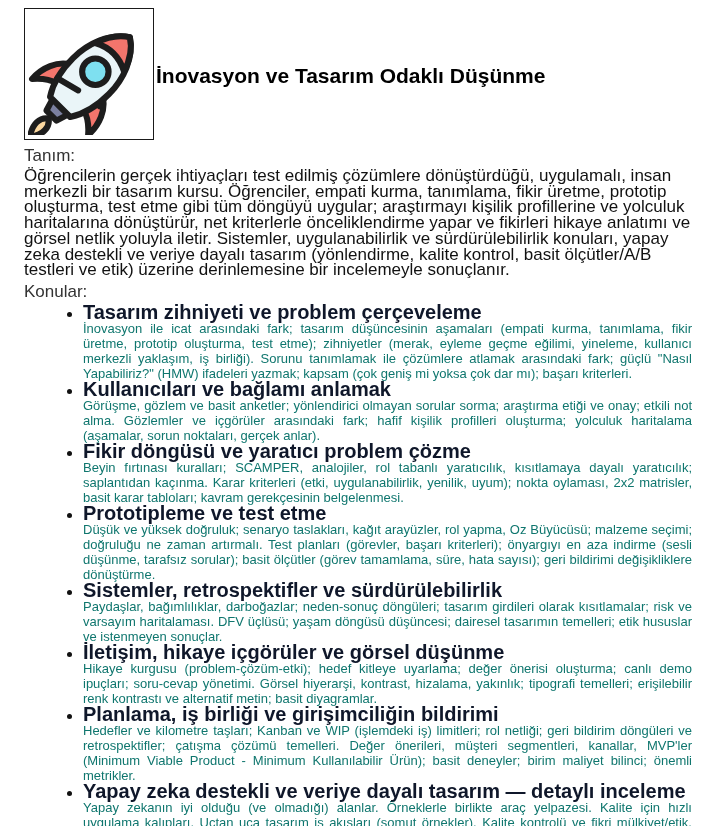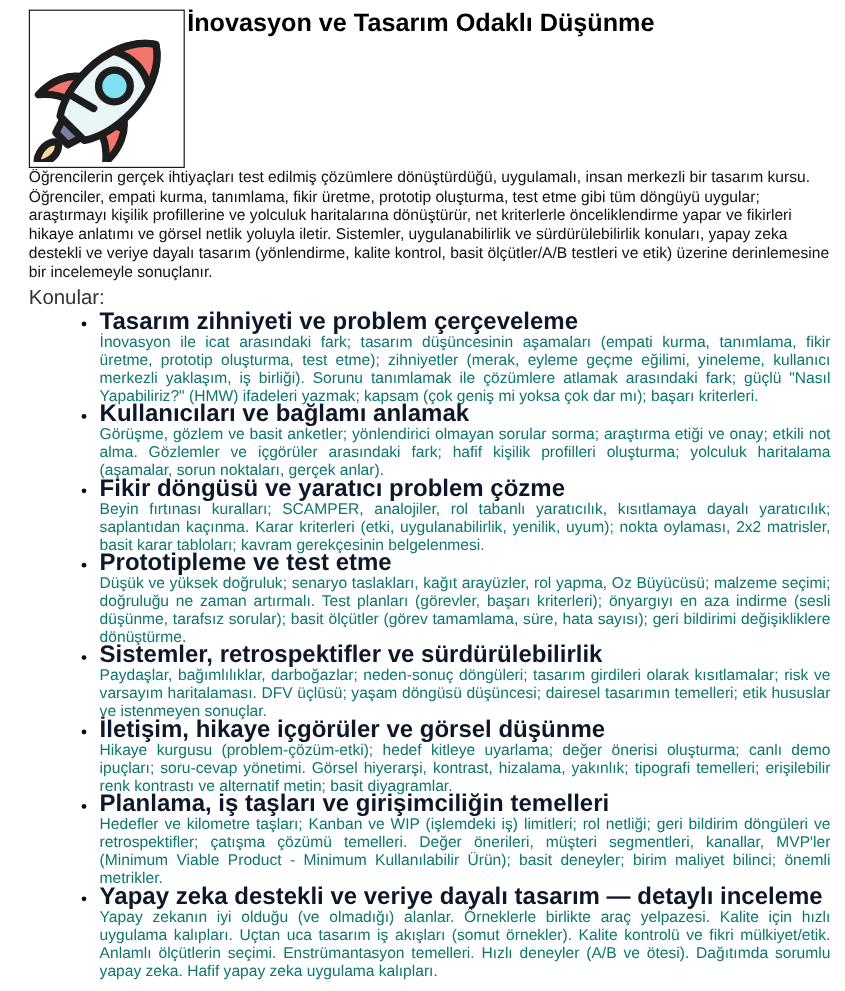--- a/index.html
+++ b/index.html
@@ -13,21 +13,21 @@
     overflow: hidden;
     font-family: "Liberation Sans", sans-serif;
     color: #111111;
   }
   .page {
     padding: 8px 12px 0 24px;
   }
   
   .header-row {
     display: flex;
-    align-items: flex-start;
+    align-items: center;
   }
   .logo-box {
     flex: none;
     width: 128px;
     height: 130px;
     border: 1px solid #1a1a1a;
     background: #ffffff;
     display: flex;
     align-items: center;
     justify-content: center;
@@ -45,21 +45,21 @@
     font-weight: 400;
     color: #333333;
     margin: 6px 0 2px 0;
     line-height: 20px;
   }
   .section-heading.topics {
     margin-top: 4px;
   }
   
   .definition-body {
-    font-size: 13px;
+    font-size: 17px;
     line-height: 15.7px;
     color: #111111;
     text-align: left;
     margin: 0;
   }
   
   ul.topics-list {
     margin: 1px 0 0 0;
     padding-left: 59px;
   }
@@ -100,20 +100,21 @@
           <path d="M-20,-26 C-15,-41 -8,-49 0,-54 C8,-49 15,-41 20,-26 C7,-33 -7,-33 -20,-26 Z" fill="#f4756c"></path>
           <circle cx="0" cy="-6" r="13" fill="#7ee0f0"></circle>
           <line x1="-22" y1="25" x2="1" y2="19"></line>
           <circle cx="27" cy="15" r="3" stroke="none" fill="#1d1d1d"></circle>
         </g>
       </svg>
     </div>
     <h1 class="page-title">İnovasyon ve Tasarım Odaklı Düşünme</h1>
   </div>
 
+  <div class="section-heading">Tanım:</div>
   <p class="definition-body">Öğrencilerin gerçek ihtiyaçları test edilmiş çözümlere dönüştürdüğü, uygulamalı, insan merkezli bir tasarım kursu. Öğrenciler, empati kurma, tanımlama, fikir üretme, prototip oluşturma, test etme gibi tüm döngüyü uygular; araştırmayı kişilik profillerine ve yolculuk haritalarına dönüştürür, net kriterlerle önceliklendirme yapar ve fikirleri hikaye anlatımı ve görsel netlik yoluyla iletir. Sistemler, uygulanabilirlik ve sürdürülebilirlik konuları, yapay zeka destekli ve veriye dayalı tasarım (yönlendirme, kalite kontrol, basit ölçütler/A/B testleri ve etik) üzerine derinlemesine bir incelemeyle sonuçlanır.</p>
 
   <div class="section-heading topics">Konular:</div>
 
   <ul class="topics-list">
     <li>
       <div class="topic-title">Tasarım zihniyeti ve problem çerçeveleme</div>
       <div class="topic-body">İnovasyon ile icat arasındaki fark; tasarım düşüncesinin aşamaları (empati kurma, tanımlama, fikir üretme, prototip oluşturma, test etme); zihniyetler (merak, eyleme geçme eğilimi, yineleme, kullanıcı merkezli yaklaşım, iş birliği). Sorunu tanımlamak ile çözümlere atlamak arasındaki fark; güçlü "Nasıl Yapabiliriz?" (HMW) ifadeleri yazmak; kapsam (çok geniş mi yoksa çok dar mı); başarı kriterleri.</div>
     </li>
     <li>
@@ -130,21 +131,21 @@
     </li>
     <li>
       <div class="topic-title">Sistemler, retrospektifler ve sürdürülebilirlik</div>
       <div class="topic-body">Paydaşlar, bağımlılıklar, darboğazlar; neden-sonuç döngüleri; tasarım girdileri olarak kısıtlamalar; risk ve varsayım haritalaması. DFV üçlüsü; yaşam döngüsü düşüncesi; dairesel tasarımın temelleri; etik hususlar ve istenmeyen sonuçlar.</div>
     </li>
     <li>
       <div class="topic-title">İletişim, hikaye içgörüler ve görsel düşünme</div>
       <div class="topic-body">Hikaye kurgusu (problem-çözüm-etki); hedef kitleye uyarlama; değer önerisi oluşturma; canlı demo ipuçları; soru-cevap yönetimi. Görsel hiyerarşi, kontrast, hizalama, yakınlık; tipografi temelleri; erişilebilir renk kontrastı ve alternatif metin; basit diyagramlar.</div>
     </li>
     <li>
-      <div class="topic-title">Planlama, iş taşları ve girişimciliğin temelleri</div>
+      <div class="topic-title">Planlama, iş birliği ve girişimciliğin bildirimi</div>
       <div class="topic-body">Hedefler ve kilometre taşları; Kanban ve WIP (işlemdeki iş) limitleri; rol netliği; geri bildirim döngüleri ve retrospektifler; çatışma çözümü temelleri. Değer önerileri, müşteri segmentleri, kanallar, MVP'ler (Minimum Viable Product - Minimum Kullanılabilir Ürün); basit deneyler; birim maliyet bilinci; önemli metrikler.</div>
     </li>
     <li>
       <div class="topic-title">Yapay zeka destekli ve veriye dayalı tasarım — detaylı inceleme</div>
       <div class="topic-body">Yapay zekanın iyi olduğu (ve olmadığı) alanlar. Örneklerle birlikte araç yelpazesi. Kalite için hızlı uygulama kalıpları. Uçtan uca tasarım iş akışları (somut örnekler). Kalite kontrolü ve fikri mülkiyet/etik. Anlamlı ölçütlerin seçimi. Enstrümantasyon temelleri. Hızlı deneyler (A/B ve ötesi). Dağıtımda sorumlu yapay zeka. Hafif yapay zeka uygulama kalıpları.</div>
     </li>
   </ul>
 
 </div>
 

